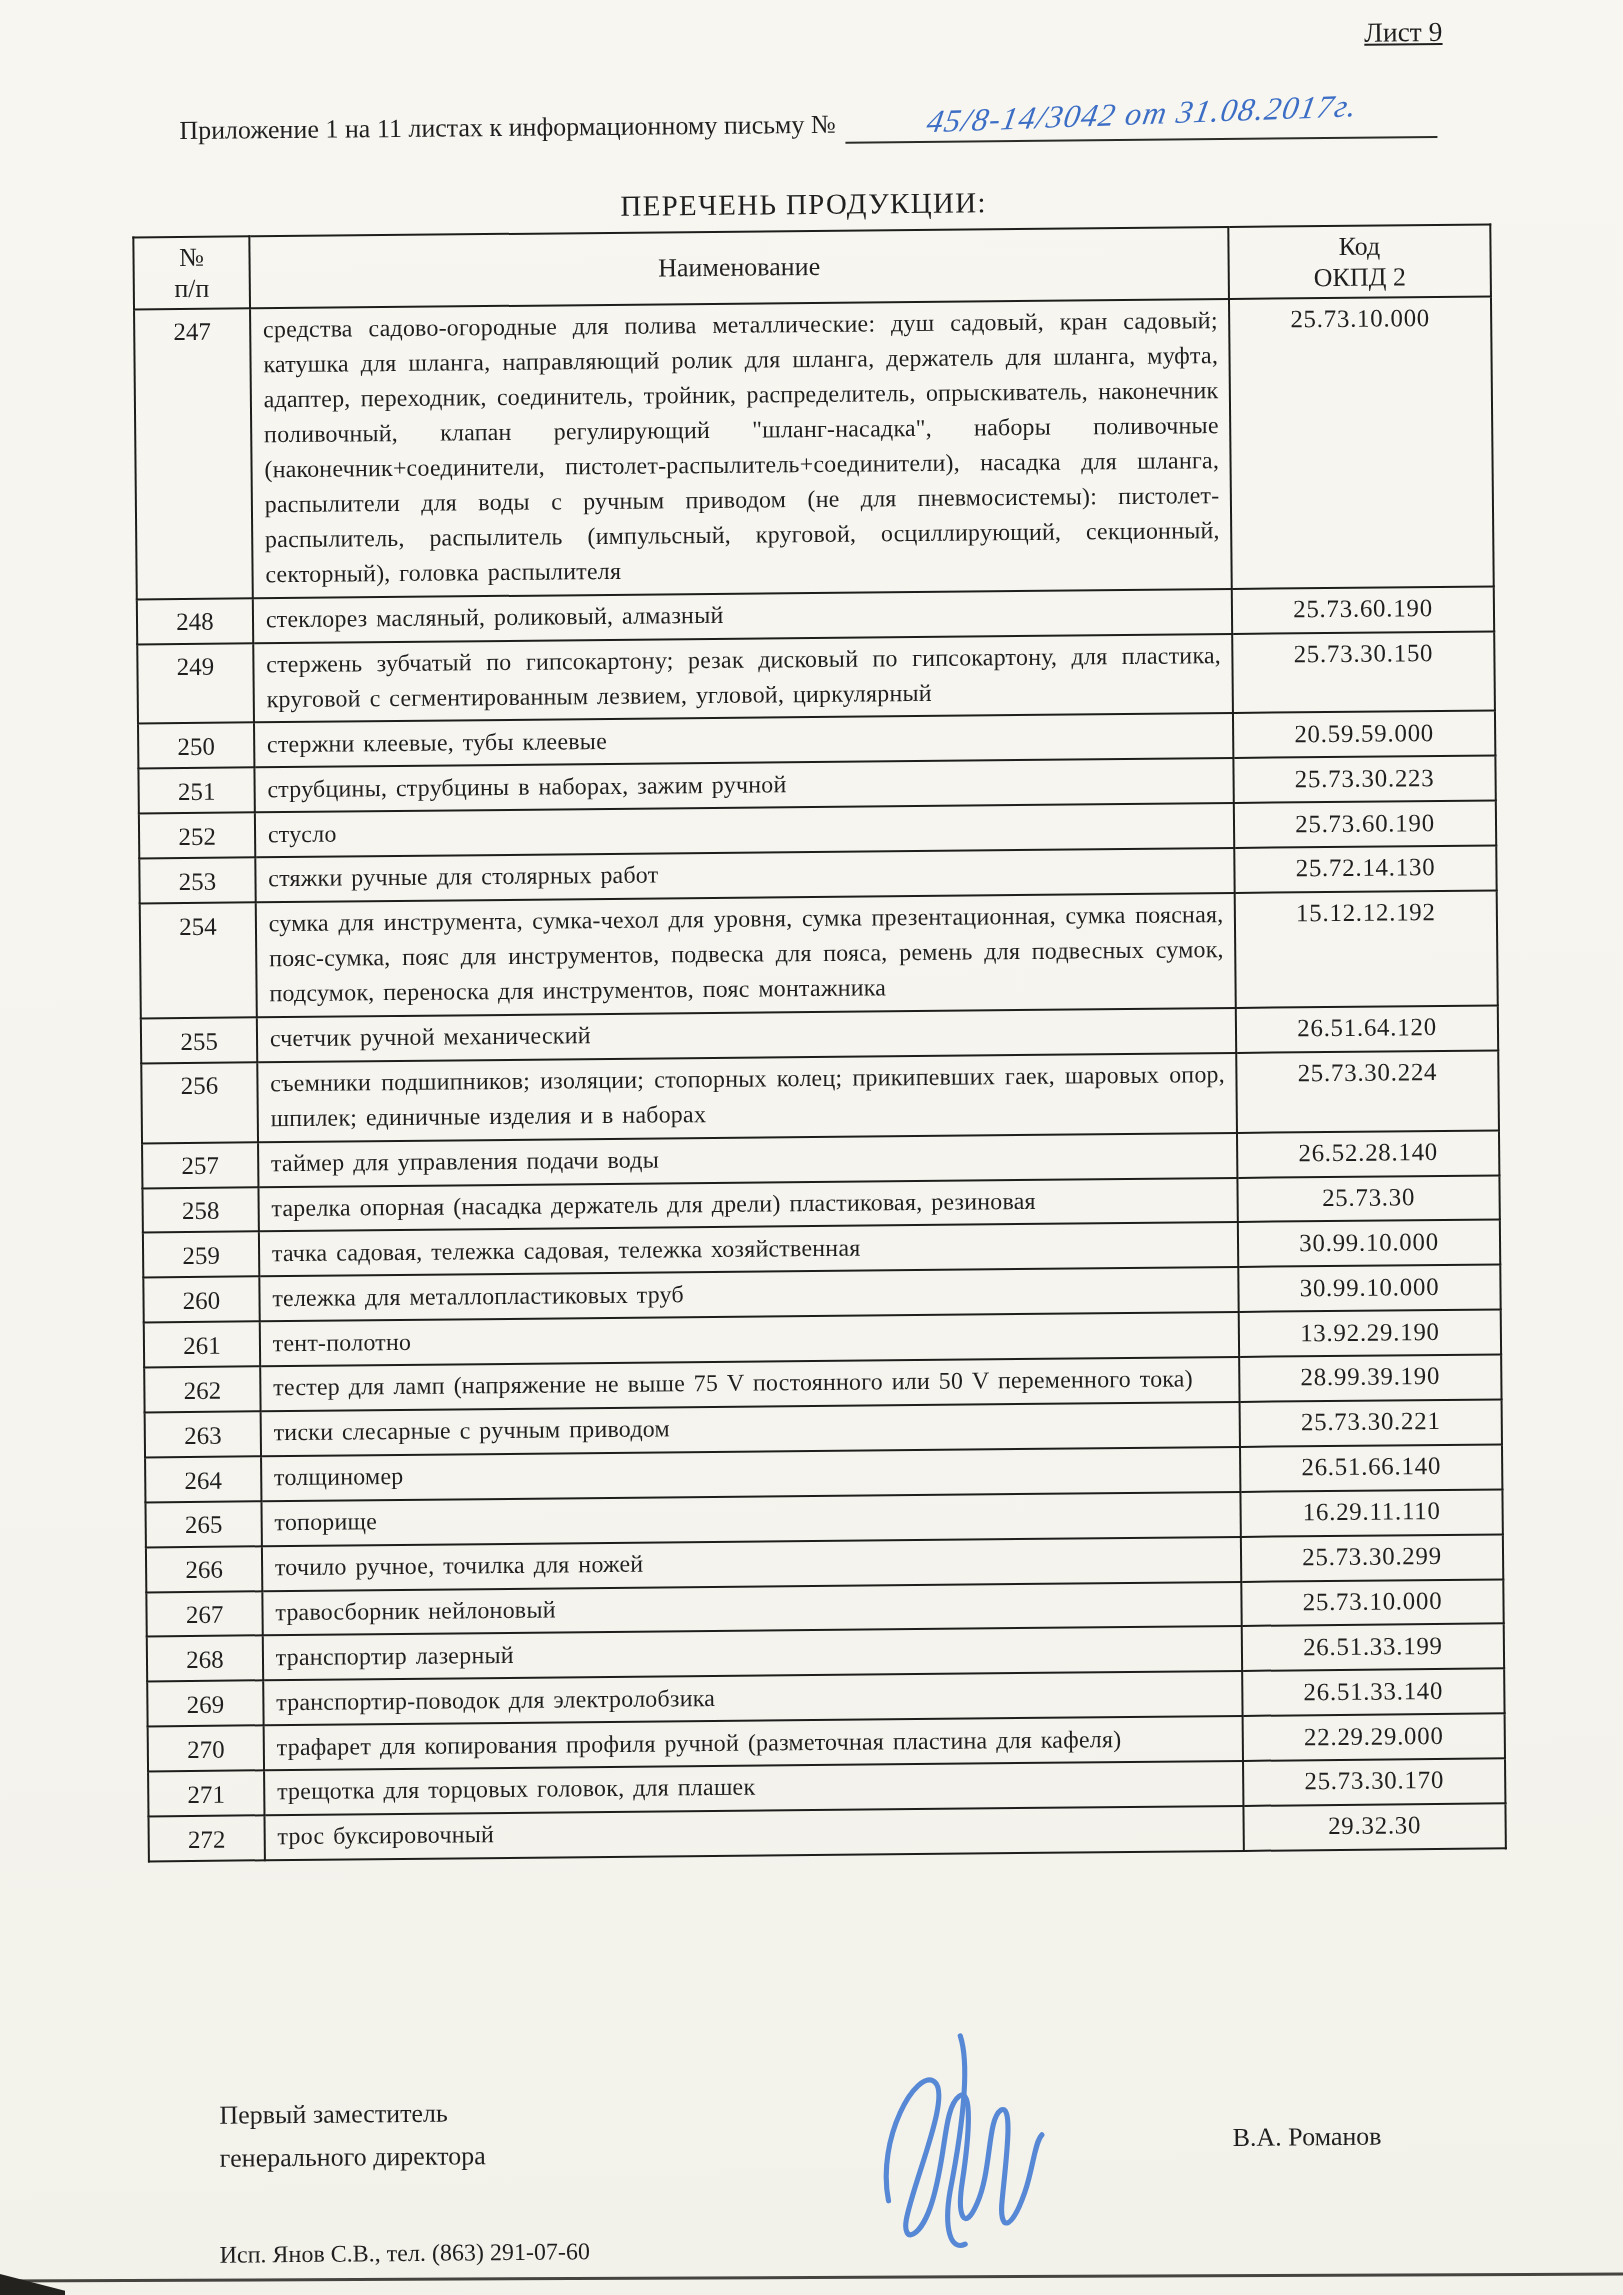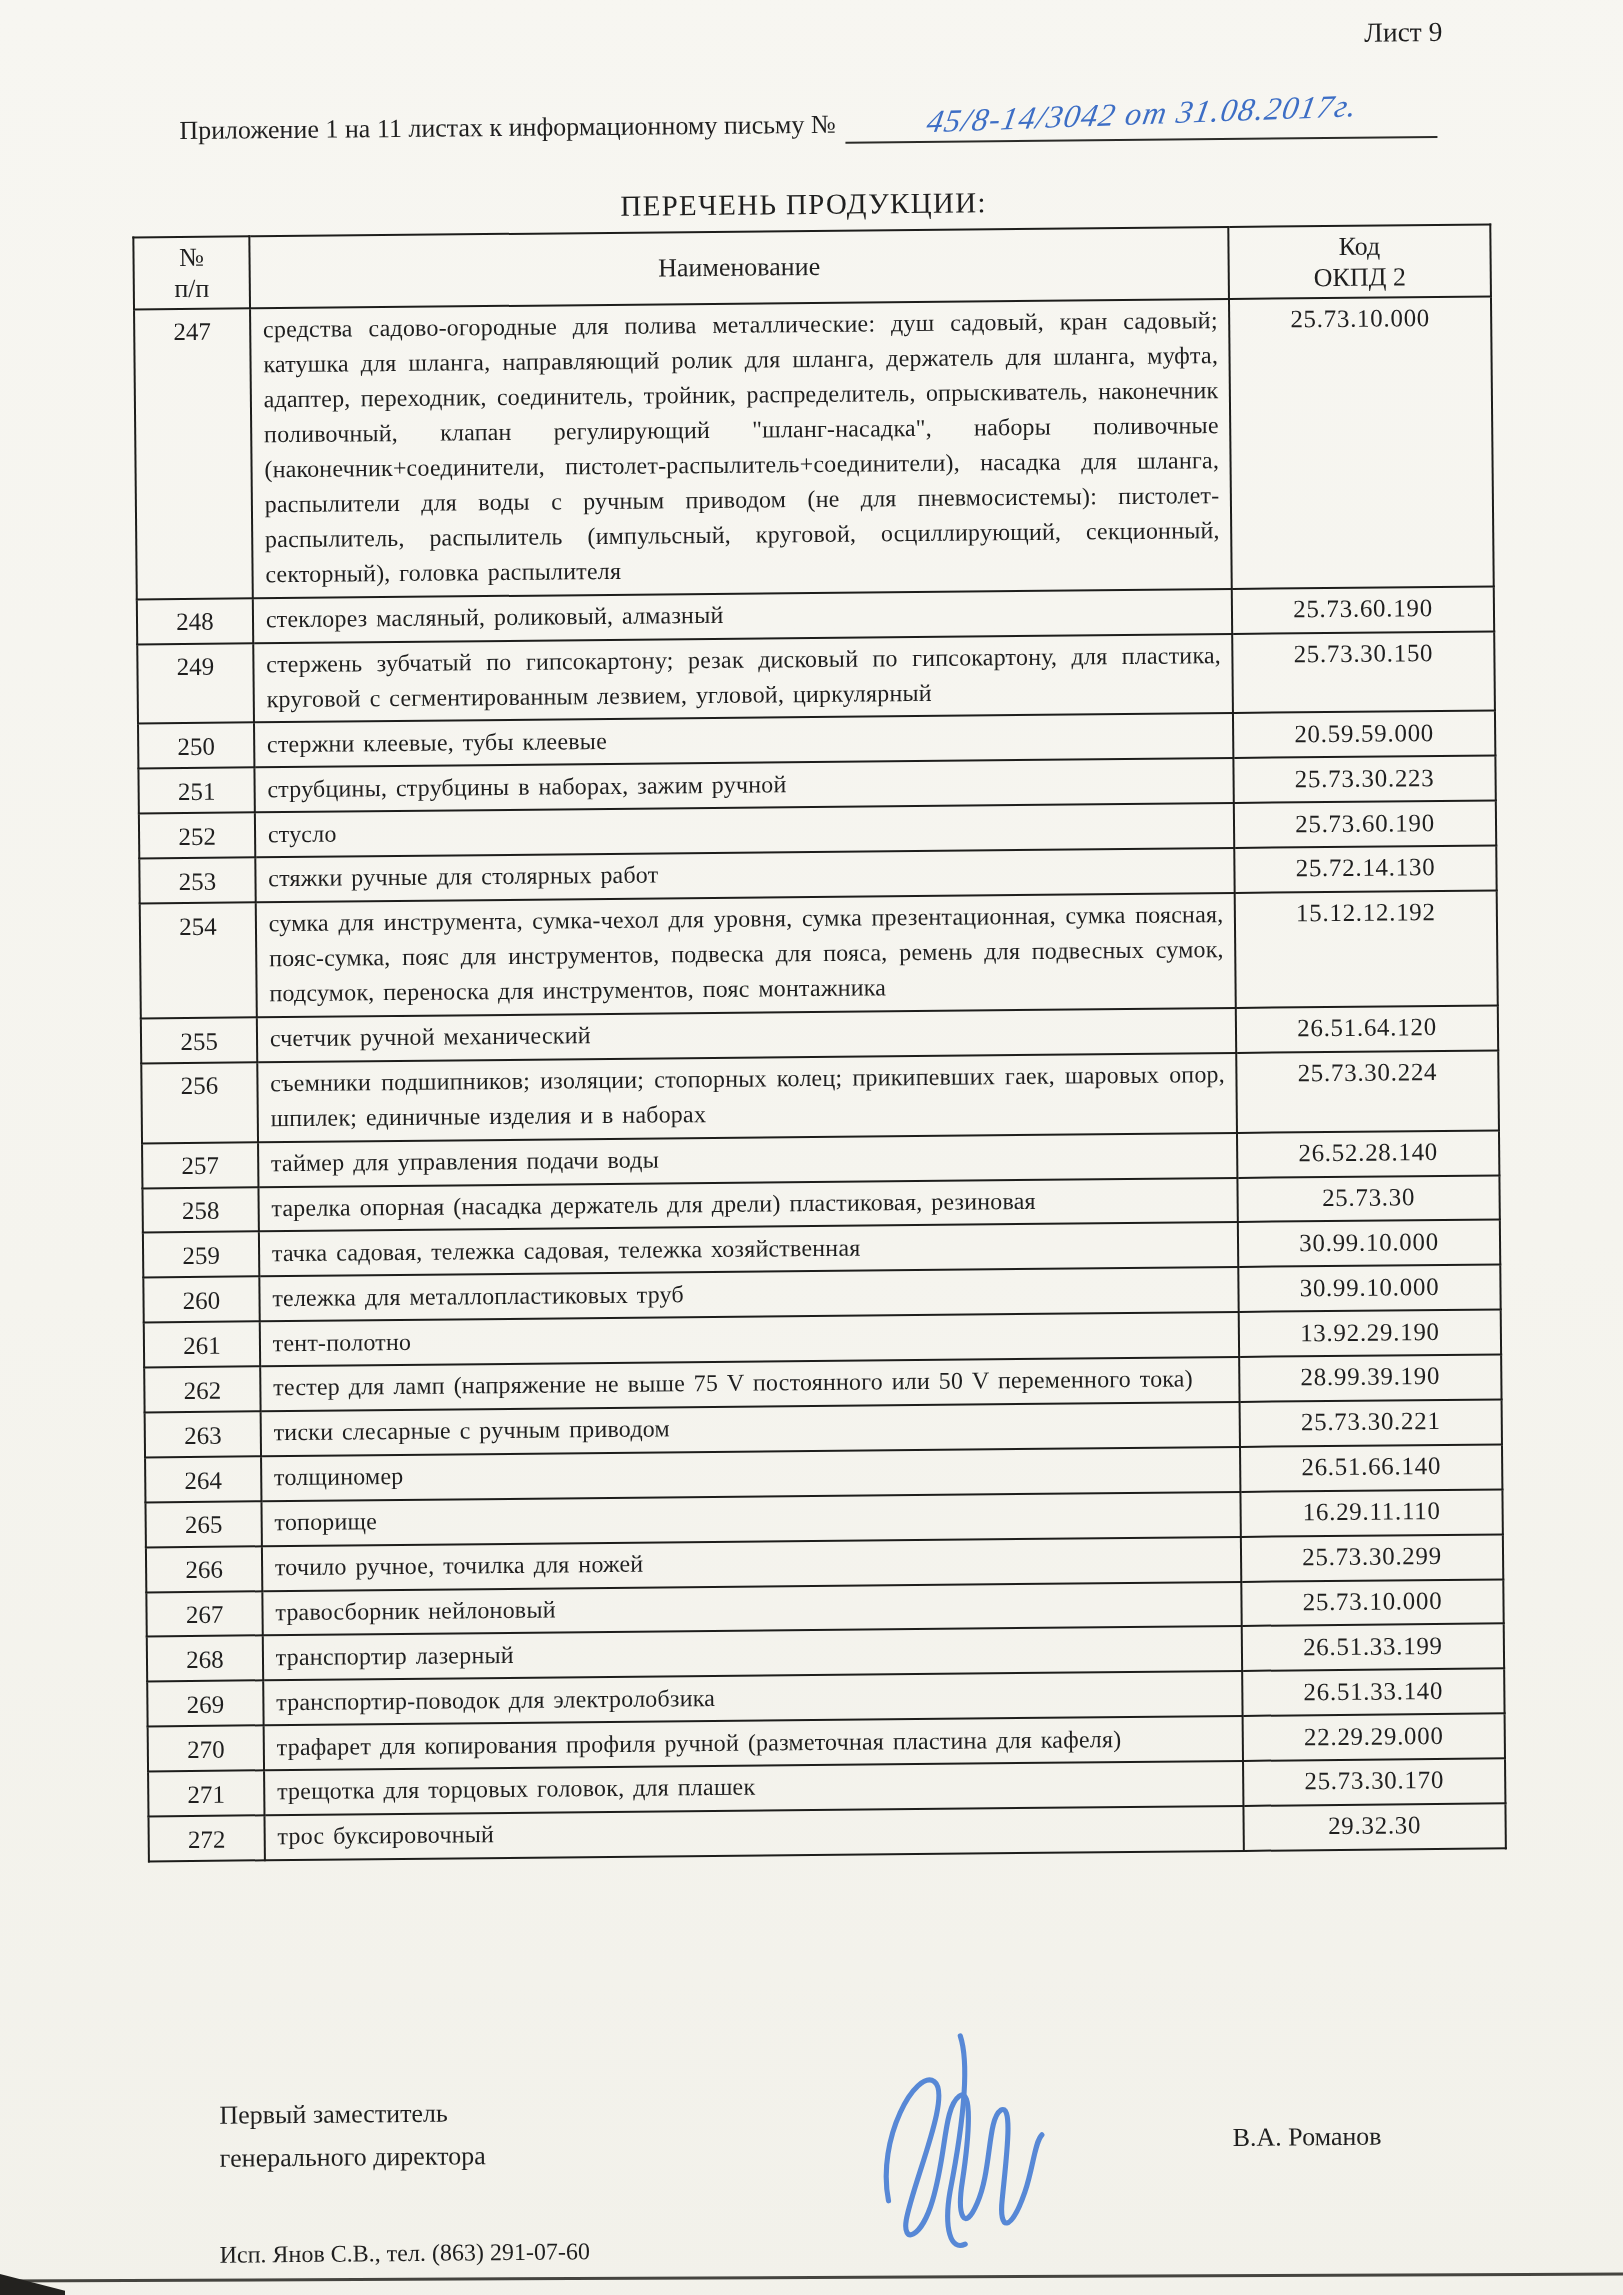--- a/index.html
+++ b/index.html
@@ -12,21 +12,21 @@
     position: relative;
     width: 1623px; height: 2295px;
     background: linear-gradient(178deg, #f7f6f1 0%, #f5f4ee 55%, #f2f1ea 100%);
     overflow: hidden;
     color: #1f1f1f;
   }
   .scan { position: absolute; inset: 0; transform: rotate(-0.55deg); transform-origin: 50% 45%; }
 
   .sheet-label {
     position: absolute; top: 22px; right: 171px;
-    font-size: 27.5px; white-space: nowrap;
+    font-size: 27.5px; white-space: nowrap; text-decoration: underline;
   }
   .appendix-line {
     position: absolute; top: 105px; left: 188px; right: 177px;
     display: flex; align-items: flex-end; white-space: nowrap;
   }
   .appendix-prefix { font-size: 26px; padding-bottom: 3.9px; }
   .number-underline {
     flex: 1 1 auto; margin-left: 9.2px;
     border-bottom: 2.6px solid #2b2b28;
     text-align: center; min-width: 419px;

